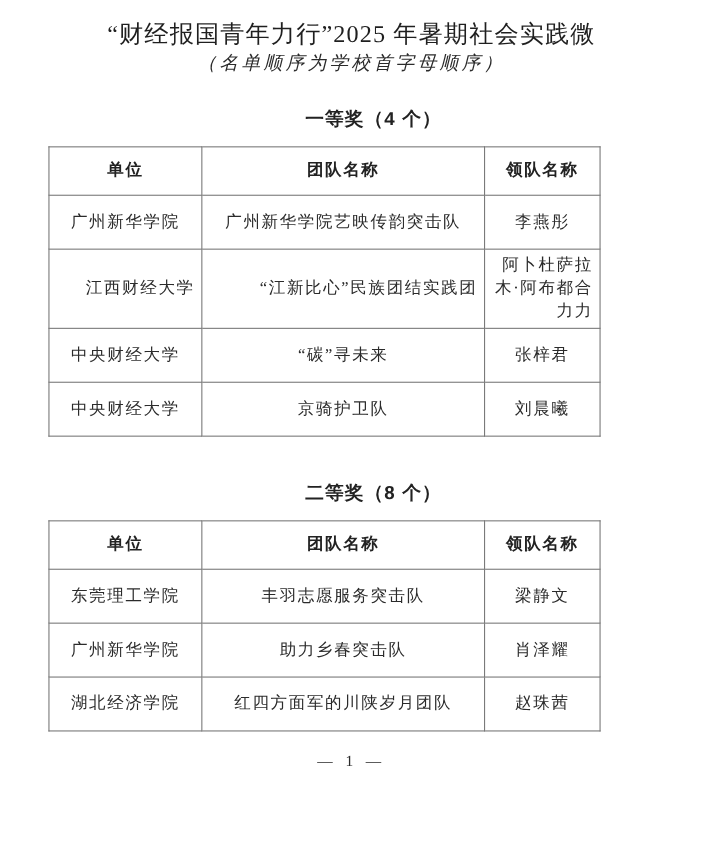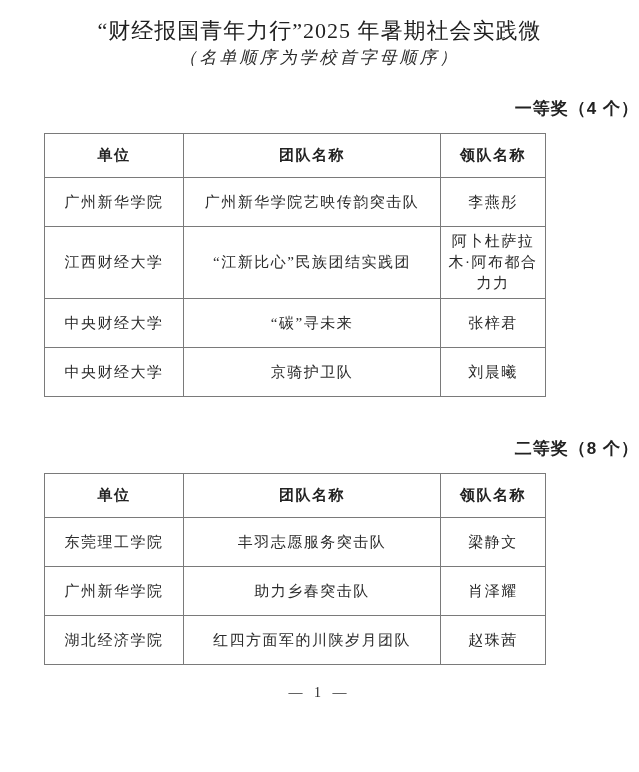--- a/index.html
+++ b/index.html
@@ -29,21 +29,21 @@
   .doc-subtitle {
     margin-top: 0;
     text-align: center;
     font-style: italic;
     font-size: 17px;
     letter-spacing: 3px;
     color: #2b2b2b;
   }
   .section-heading {
     margin-top: 28px;
-    text-align: right;
+    text-align: center;
     font-family: "Liberation Sans", "DejaVu Sans", sans-serif;
     font-weight: bold;
     font-size: 17px;
     letter-spacing: 1px;
     color: #222222;
     padding-left: 40px;
   }
   .section-heading.second { margin-top: 40px; }
   table.awards {
     margin-top: 13px;
@@ -66,21 +66,21 @@
     color: #2b2b2b;
     word-break: break-all;
   }
   table.awards th {
     font-weight: bold;
     height: 44px;
     font-size: 15px;
     color: #222222;
   }
   table.awards td { height: 49px; }
-  table.awards tr.tall td { height: 68px; }
+  table.awards tr.tall td { height: 68px; text-align: right; }
   .page-footer {
     margin-top: 20px;
     text-align: center;
     font-size: 14px;
     letter-spacing: 4px;
     color: #2b2b2b;
   }
 </style>
 </head>
 <body>

